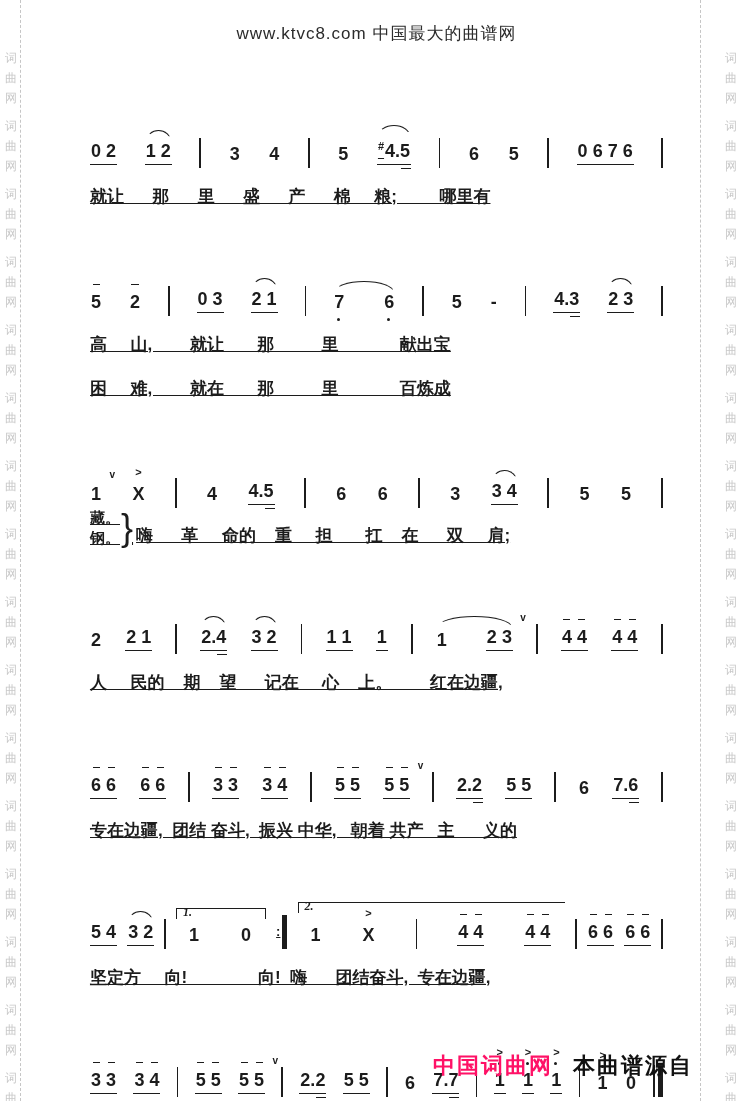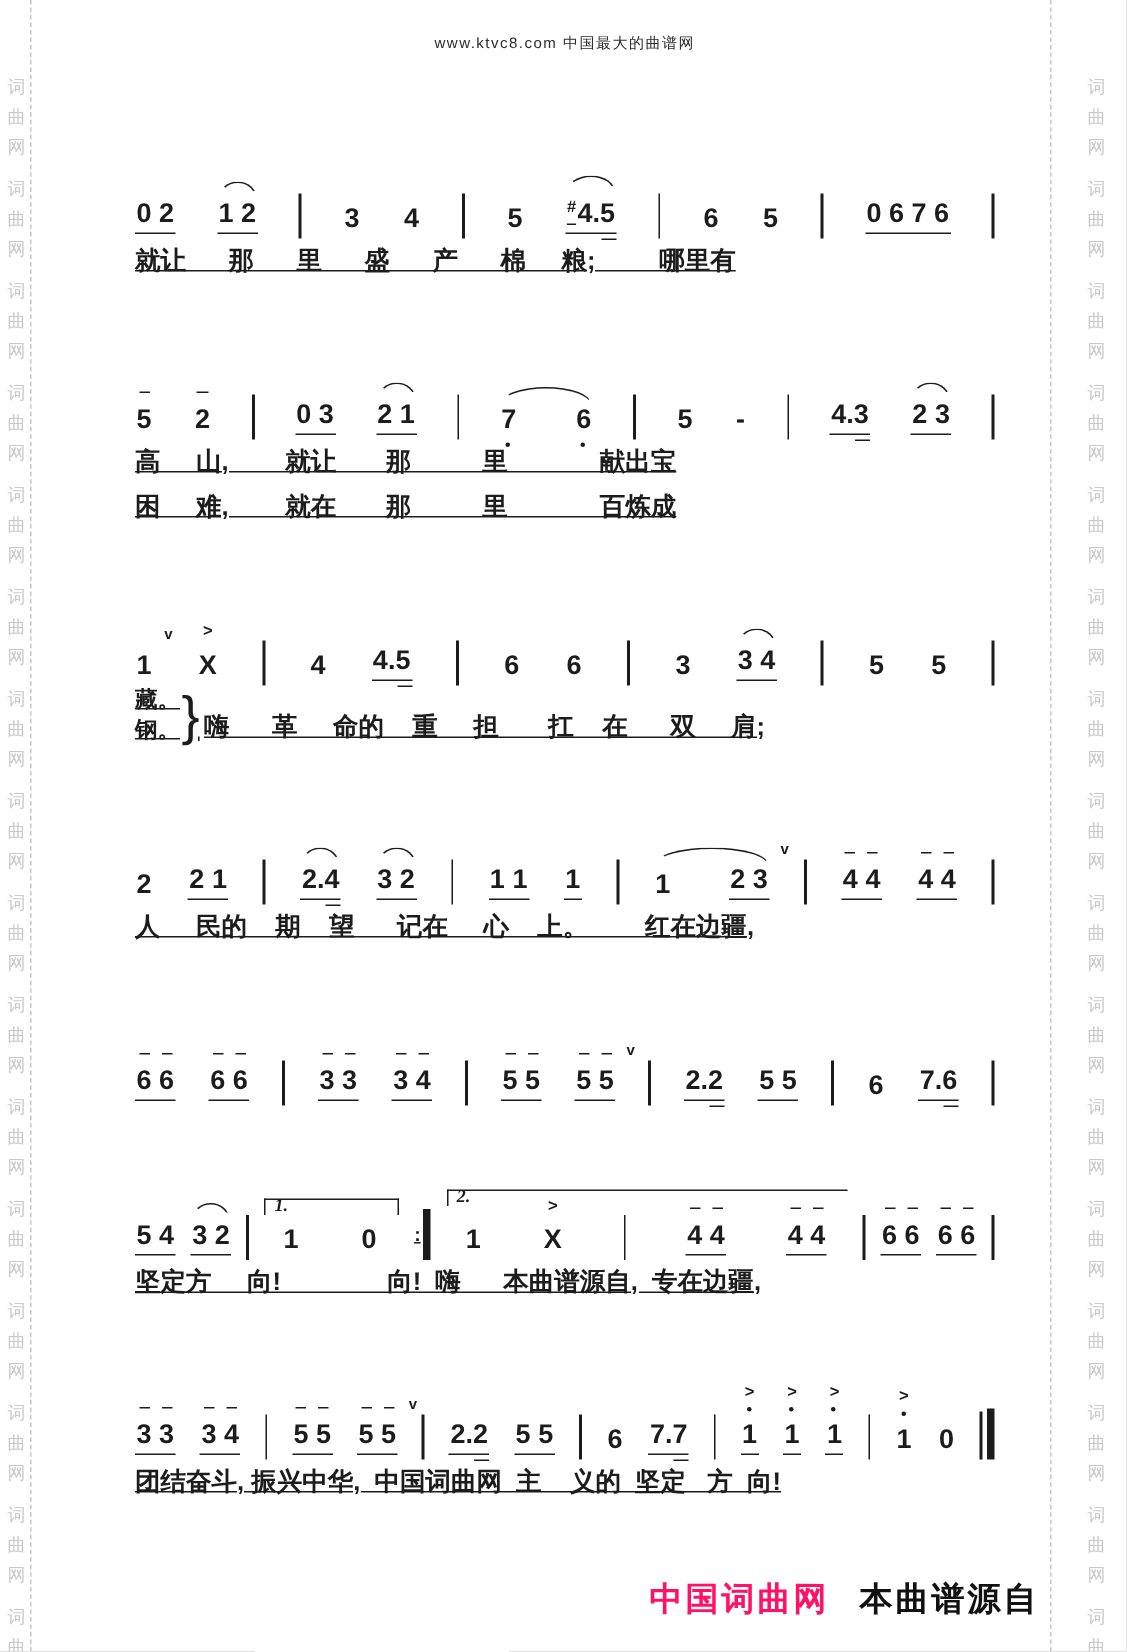--- a/index.html
+++ b/index.html
@@ -4,21 +4,21 @@
 <style>
   html,body{margin:0;padding:0;}
   body{background:#888;font-family:"Liberation Sans","DejaVu Sans",sans-serif;}
   .page{position:relative;width:751px;height:1101px;background:#ffffff;overflow:hidden;margin:0 auto;--ink:#1c1c1c;color:var(--ink);}
   .vline{position:absolute;top:0;bottom:0;width:0;border-left:1px dashed #c6c6c6;}
   .vline.left{left:20px;} .vline.right{left:700px;}
   .wm-col{position:absolute;top:52px;bottom:0;width:16px;display:flex;flex-direction:column;align-items:center;overflow:hidden;}
   .wm-col.left{left:3px;} .wm-col.right{left:723px;}
   .wm-ch{font-size:12px;line-height:12px;margin-bottom:8px;}
   .wm-gap{height:8px;flex:none;}
-  .header{padding-top:22px;text-align:center;font-size:10px;letter-spacing:1px;color:#2b2b2b;}
+  .header{padding-top:22px;text-align:center;font-size:17px;letter-spacing:1px;color:#2b2b2b;}
   .sheet{position:absolute;left:90px;right:88px;top:0;}
   .score{margin-top:52px;text-decoration:underline;}
   .system{margin-bottom:35px;}
   .notes-row{display:flex;align-items:flex-end;justify-content:space-between;padding-top:20px;min-height:48px;}
   .tok{position:relative;display:inline-block;font-weight:bold;font-size:18px;line-height:21px;padding:0 1px;white-space:pre;}
   .tok.u1{border-bottom:1.6px solid var(--ink);padding-bottom:2px;}
   .ch{position:relative;display:inline-block;white-space:pre;}
   .sharp{font-size:11px;vertical-align:7px;font-weight:bold;margin-right:1px;}
   .m-dash{position:absolute;left:15%;right:15%;top:-8px;border-top:1.6px solid var(--ink);}
   .m-dota{position:absolute;left:50%;top:-8px;width:3px;height:3px;margin-left:-2px;border-radius:50%;background:var(--ink);}
@@ -33,21 +33,21 @@
   .bar{align-self:flex-end;width:1.6px;height:30px;background:var(--ink);margin-bottom:-3px;}
   .bar-rep{display:inline-flex;align-items:center;gap:2px;align-self:flex-end;margin-bottom:-3px;}
   .rep-dots{font-size:13px;font-weight:bold;line-height:30px;}
   .thickbar{width:5px;height:34px;background:var(--ink);}
   .bar-final{display:inline-flex;gap:3px;align-self:flex-end;margin-bottom:-3px;align-items:flex-end;}
   .thinbar{width:1.6px;height:32px;background:var(--ink);}
   .volta{position:relative;display:inline-flex;align-items:flex-end;gap:40px;padding:16px 14px 0 12px;}
   .volta::before{content:'';position:absolute;top:-1px;left:0;right:0;height:10px;border-top:1.3px solid var(--ink);border-left:1.3px solid var(--ink);}
   .volta.closed::before{border-right:1.3px solid var(--ink);}
   .vlabel{position:absolute;top:-3px;left:7px;font-size:12px;font-style:italic;font-weight:bold;font-family:"Liberation Serif","DejaVu Serif",serif;line-height:1;}
-  .lyrics{white-space:pre;font-size:17px;font-weight:bold;margin-top:5px;line-height:1.5;}
+  .lyrics{white-space:pre;font-size:17px;font-weight:bold;margin-top:19px;line-height:1.5;}
   .lyr3{display:flex;align-items:center;margin-top:3px;}
   .stack{display:flex;flex-direction:column;font-size:15px;font-weight:bold;line-height:1.35;}
   .brace{font-size:36px;font-weight:400;line-height:0.9;margin:0 3px 0 1px;}
   .footer{position:absolute;right:58px;bottom:20px;display:flex;gap:20px;font-size:22px;font-weight:bold;letter-spacing:2px;}
 </style>
 </head>
 <body>
 
 <div class="page" style="--ink: #1c1c1c;">
   <span class="vline left"></span>
@@ -291,20 +291,21 @@
             <span class="tok u1"><span class="ch">5<i class="m-dash"></i></span><span class="ch"> </span><span class="ch">5<i class="m-dash"></i></span></span>
             <span class="tok u1"><span class="ch">5<i class="m-dash"></i></span><span class="ch"> </span><span class="ch">5<i class="m-dash"></i></span><i class="m-br">v</i></span>
             <span class="bar"></span>
             <span class="tok u1"><span class="ch">2</span><span class="ch">.</span><span class="ch">2</span><i class="m-u2"></i></span>
             <span class="tok u1"><span class="ch">5</span><span class="ch"> </span><span class="ch">5</span></span>
             <span class="bar"></span>
             <span class="tok"><span class="ch">6</span></span>
             <span class="tok u1"><span class="ch">7</span><span class="ch">.</span><span class="ch">6</span><i class="m-u2"></i></span>
             <span class="bar"></span>
           </div>
+          <div class="lyrics">专在边疆,  团结 奋斗,  振兴 中华,   朝着 共产   主      义的</div>
         </div>
         <div class="system">
           <div class="notes-row">
             <span class="tok u1"><span class="ch">5</span><span class="ch"> </span><span class="ch">4</span></span>
             <span class="tok u1 tie"><span class="ch">3</span><span class="ch"> </span><span class="ch">2</span></span>
             <span class="bar"></span>
             <span class="volta closed">
               <span class="vlabel">1.</span>
               <span class="tok"><span class="ch">1</span></span>
               <span class="tok"><span class="ch">0</span></span>
@@ -319,21 +320,21 @@
               <span class="tok"><span class="ch">X</span><i class="m-acc">&gt;</i></span>
               <span class="bar"></span>
               <span class="tok u1"><span class="ch">4<i class="m-dash"></i></span><span class="ch"> </span><span class="ch">4<i class="m-dash"></i></span></span>
               <span class="tok u1"><span class="ch">4<i class="m-dash"></i></span><span class="ch"> </span><span class="ch">4<i class="m-dash"></i></span></span>
             </span>
             <span class="bar"></span>
             <span class="tok u1"><span class="ch">6<i class="m-dash"></i></span><span class="ch"> </span><span class="ch">6<i class="m-dash"></i></span></span>
             <span class="tok u1"><span class="ch">6<i class="m-dash"></i></span><span class="ch"> </span><span class="ch">6<i class="m-dash"></i></span></span>
             <span class="bar"></span>
           </div>
-          <div class="lyrics">坚定方     向!               向!  嗨      本曲谱源自,  专在边疆,</div>
+          <div class="lyrics">坚定方     向!               向!  嗨      团结奋斗,  专在边疆,</div>
         </div>
         <div class="system">
           <div class="notes-row">
             <span class="tok u1"><span class="ch">3<i class="m-dash"></i></span><span class="ch"> </span><span class="ch">3<i class="m-dash"></i></span></span>
             <span class="tok u1"><span class="ch">3<i class="m-dash"></i></span><span class="ch"> </span><span class="ch">4<i class="m-dash"></i></span></span>
             <span class="bar"></span>
             <span class="tok u1"><span class="ch">5<i class="m-dash"></i></span><span class="ch"> </span><span class="ch">5<i class="m-dash"></i></span></span>
             <span class="tok u1"><span class="ch">5<i class="m-dash"></i></span><span class="ch"> </span><span class="ch">5<i class="m-dash"></i></span><i class="m-br">v</i></span>
             <span class="bar"></span>
             <span class="tok u1"><span class="ch">2</span><span class="ch">.</span><span class="ch">2</span><i class="m-u2"></i></span>

